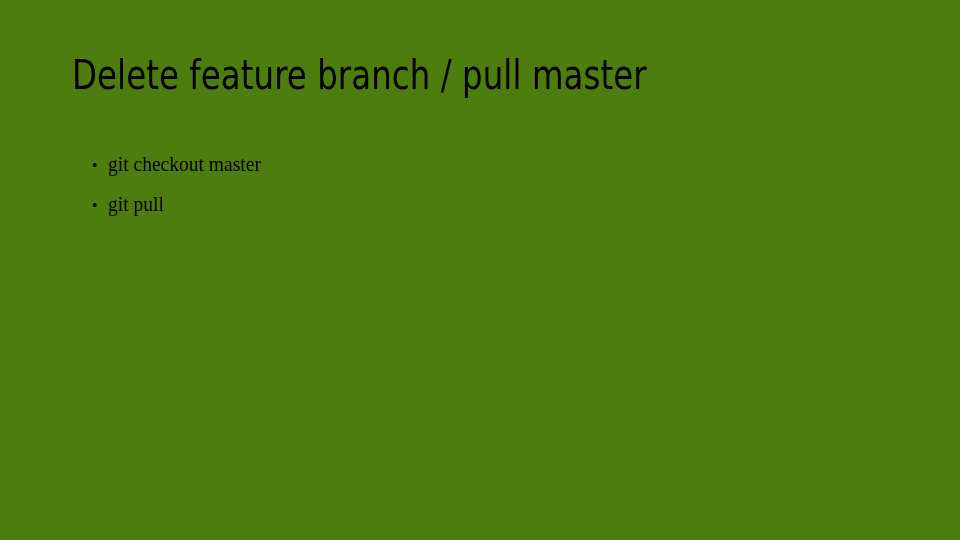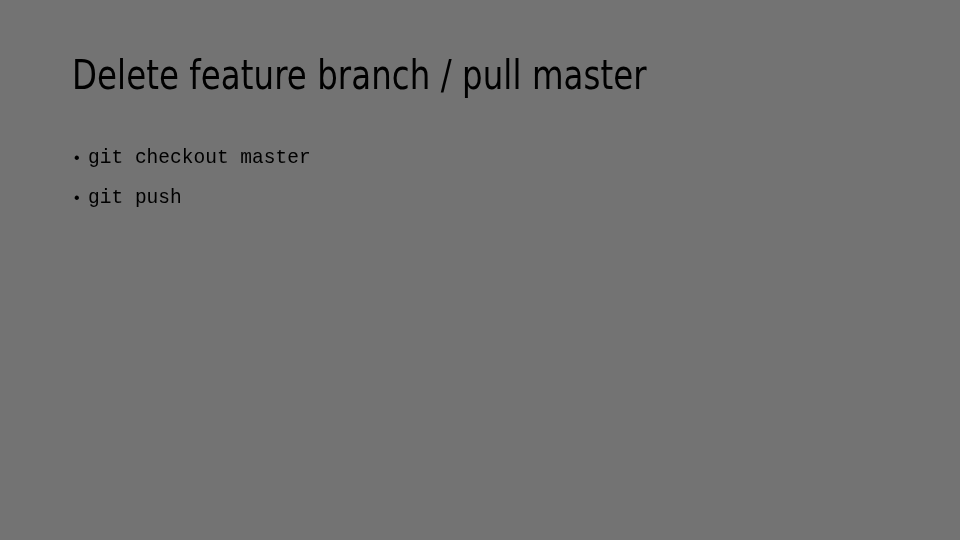--- a/index.html
+++ b/index.html
@@ -12,21 +12,21 @@
     height: 540px;
     background: #ffffff;
     font-family: "DejaVu Sans", sans-serif;
     overflow: hidden;
   }
 
   .slide {
     position: relative;
     width: 960px;
     height: 540px;
-    background: #737373;
+    background: #4d7c0f;
     box-sizing: border-box;
   }
 
   
   .slide-title {
     position: absolute;
     left: 72px;
     top: 52px;
     width: 820px;
     font-family: "DejaVu Sans", sans-serif;
@@ -48,26 +48,27 @@
     top: 144px;
     width: 820px;
     margin: 0;
     padding: 0;
     list-style: none;
   }
 
   .bullet-row {
     display: block;
     height: 40px;
-    line-height: 28px;
-    font-family: Liberation Mono, monospace;
+    line-height: 40px;
+    font-family: Liberation Serif, serif;
     font-size: 21px;
     font-weight: 400;
     color: #000000;
     white-space: nowrap;
+    margin-left: 20px;
   }
 
   .bullet-mark {
     display: inline-block;
     width: 16px;
     text-align: left;
     font-size: 16px;
     vertical-align: baseline;
     color: #000000;
   }
@@ -85,21 +86,21 @@
 <div class="slide">
 
   <div class="slide-title">Delete feature branch / pull master</div>
 
   <ul class="body-list">
 
     <li class="bullet-row">
       <span class="bullet-mark">•</span><span class="bullet-text">git checkout master</span>
     </li>
 
+    <li class="bullet-row">
+      <span class="bullet-mark">•</span><span class="bullet-text">git pull</span>
+    </li>
 
 
-    <li class="bullet-row">
-      <span class="bullet-mark">•</span><span class="bullet-text">git push</span>
-    </li>
 
   </ul>
 
 </div>
 
 </body></html>

